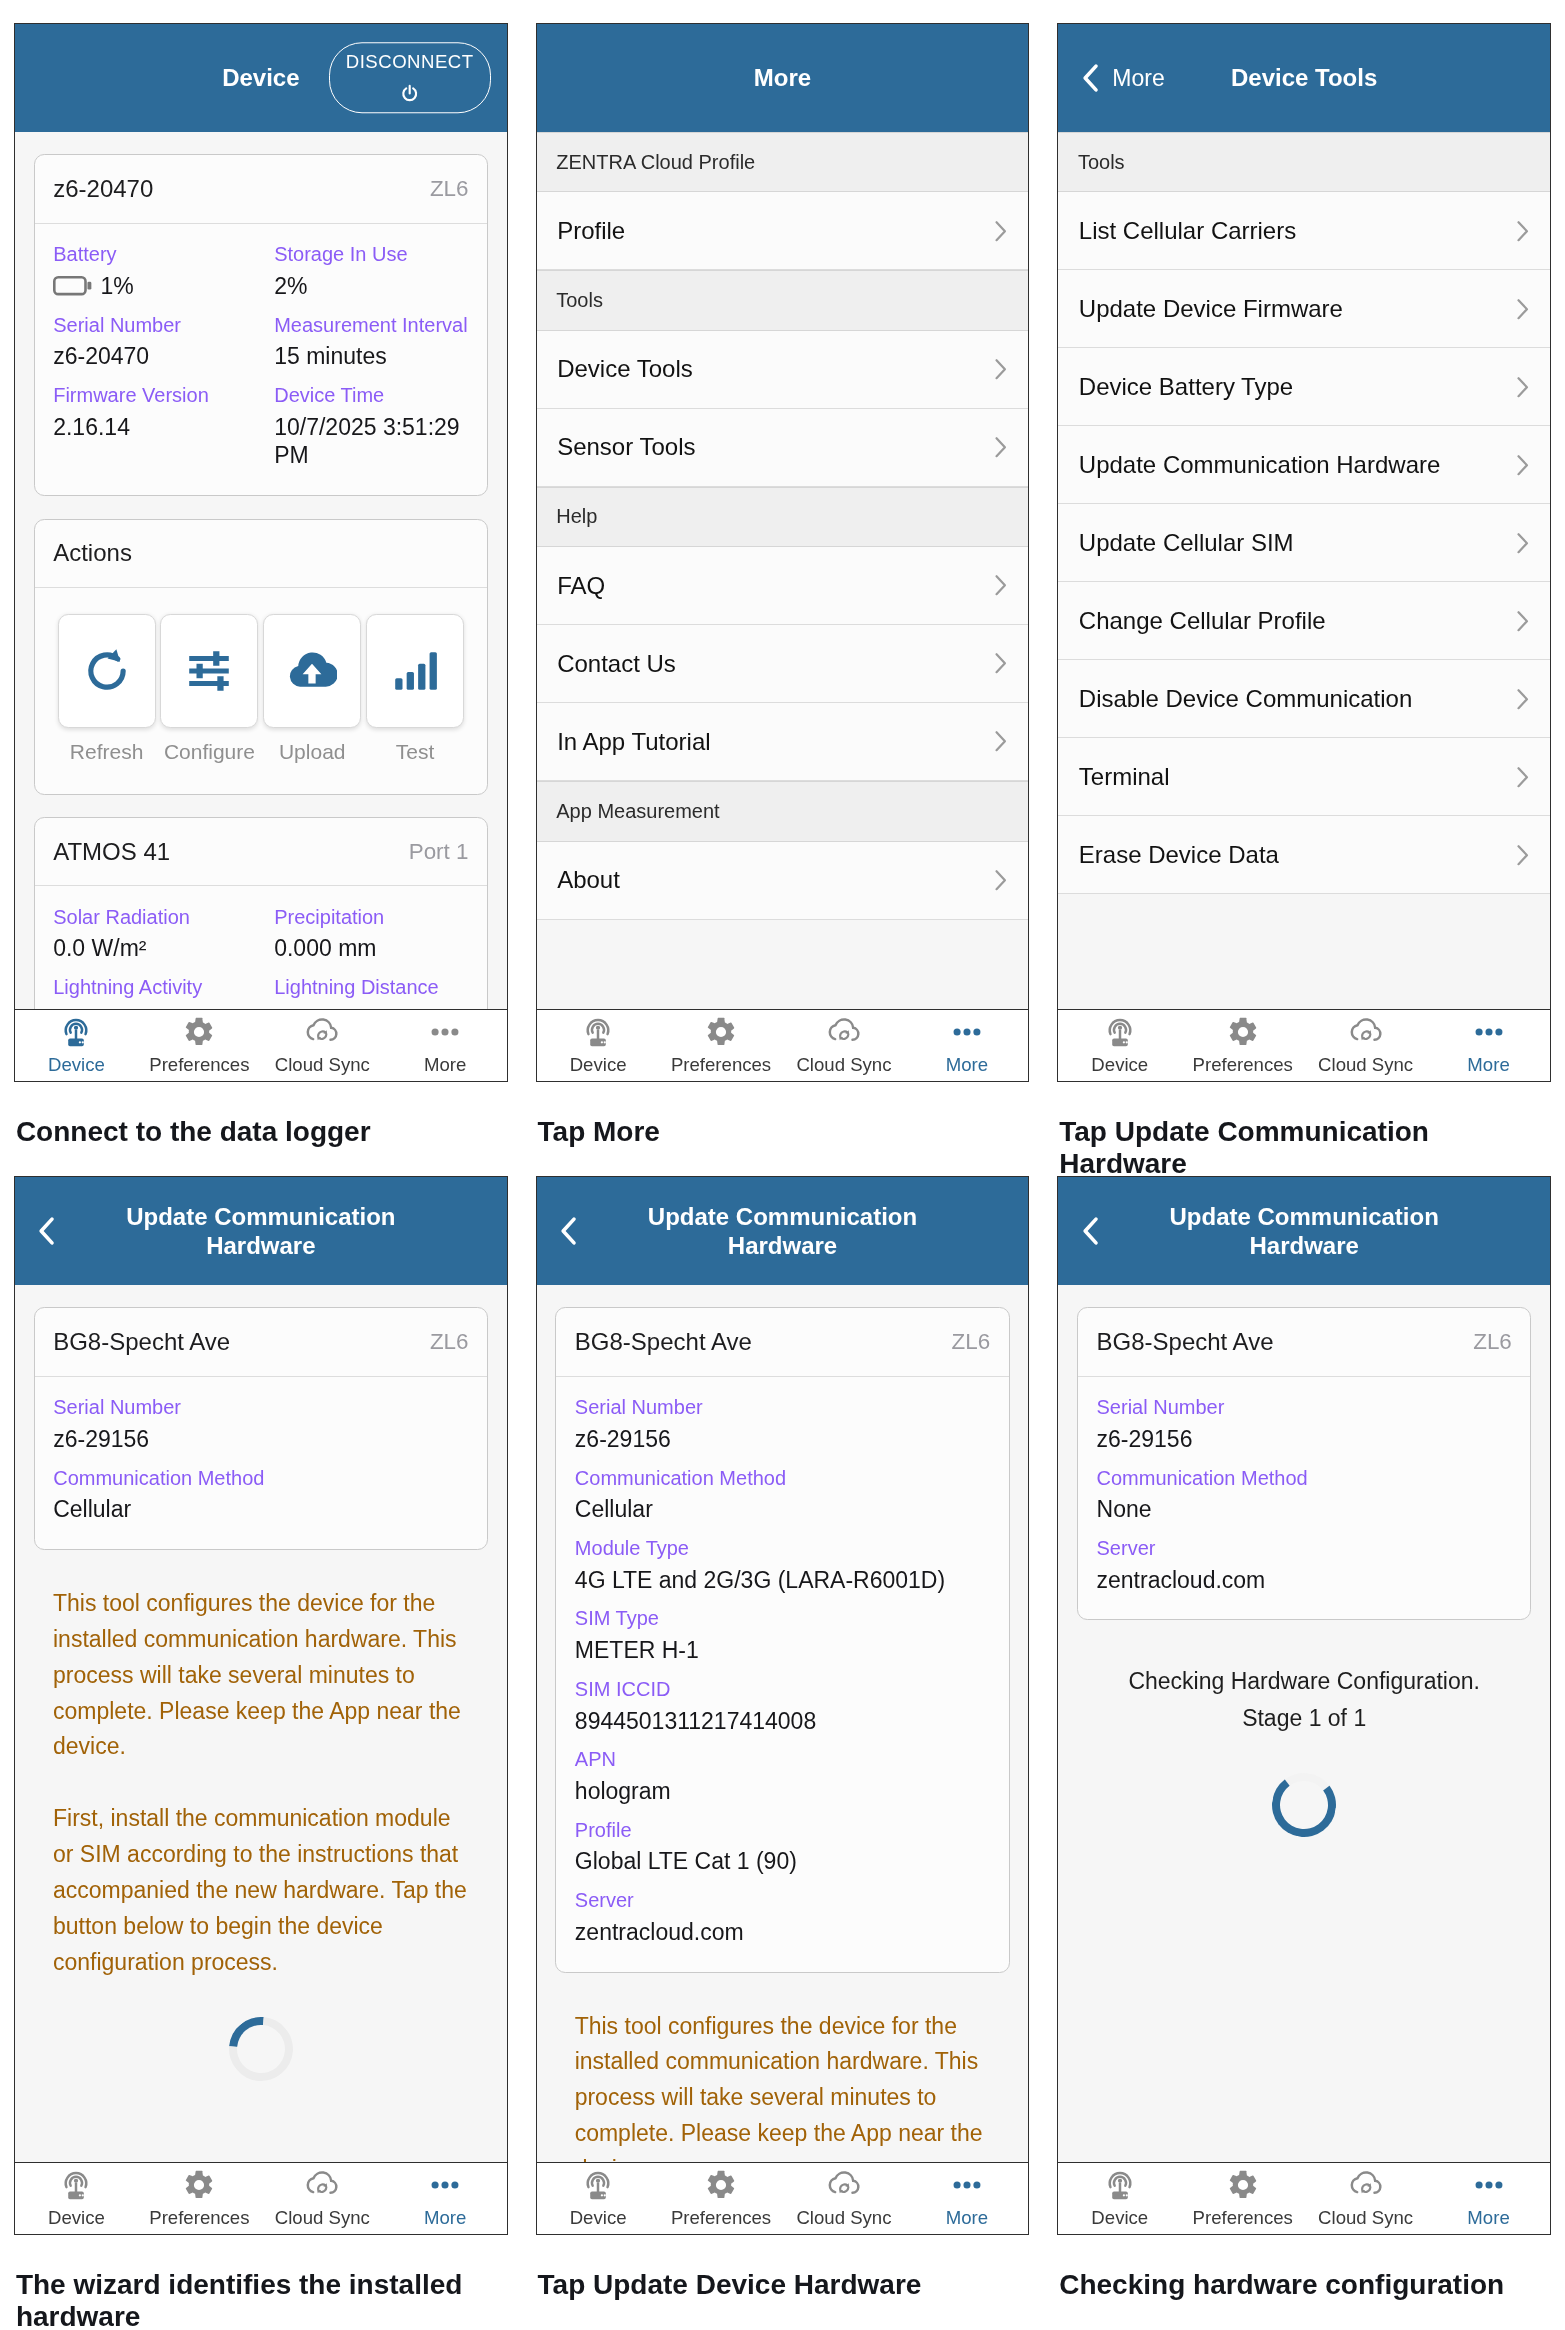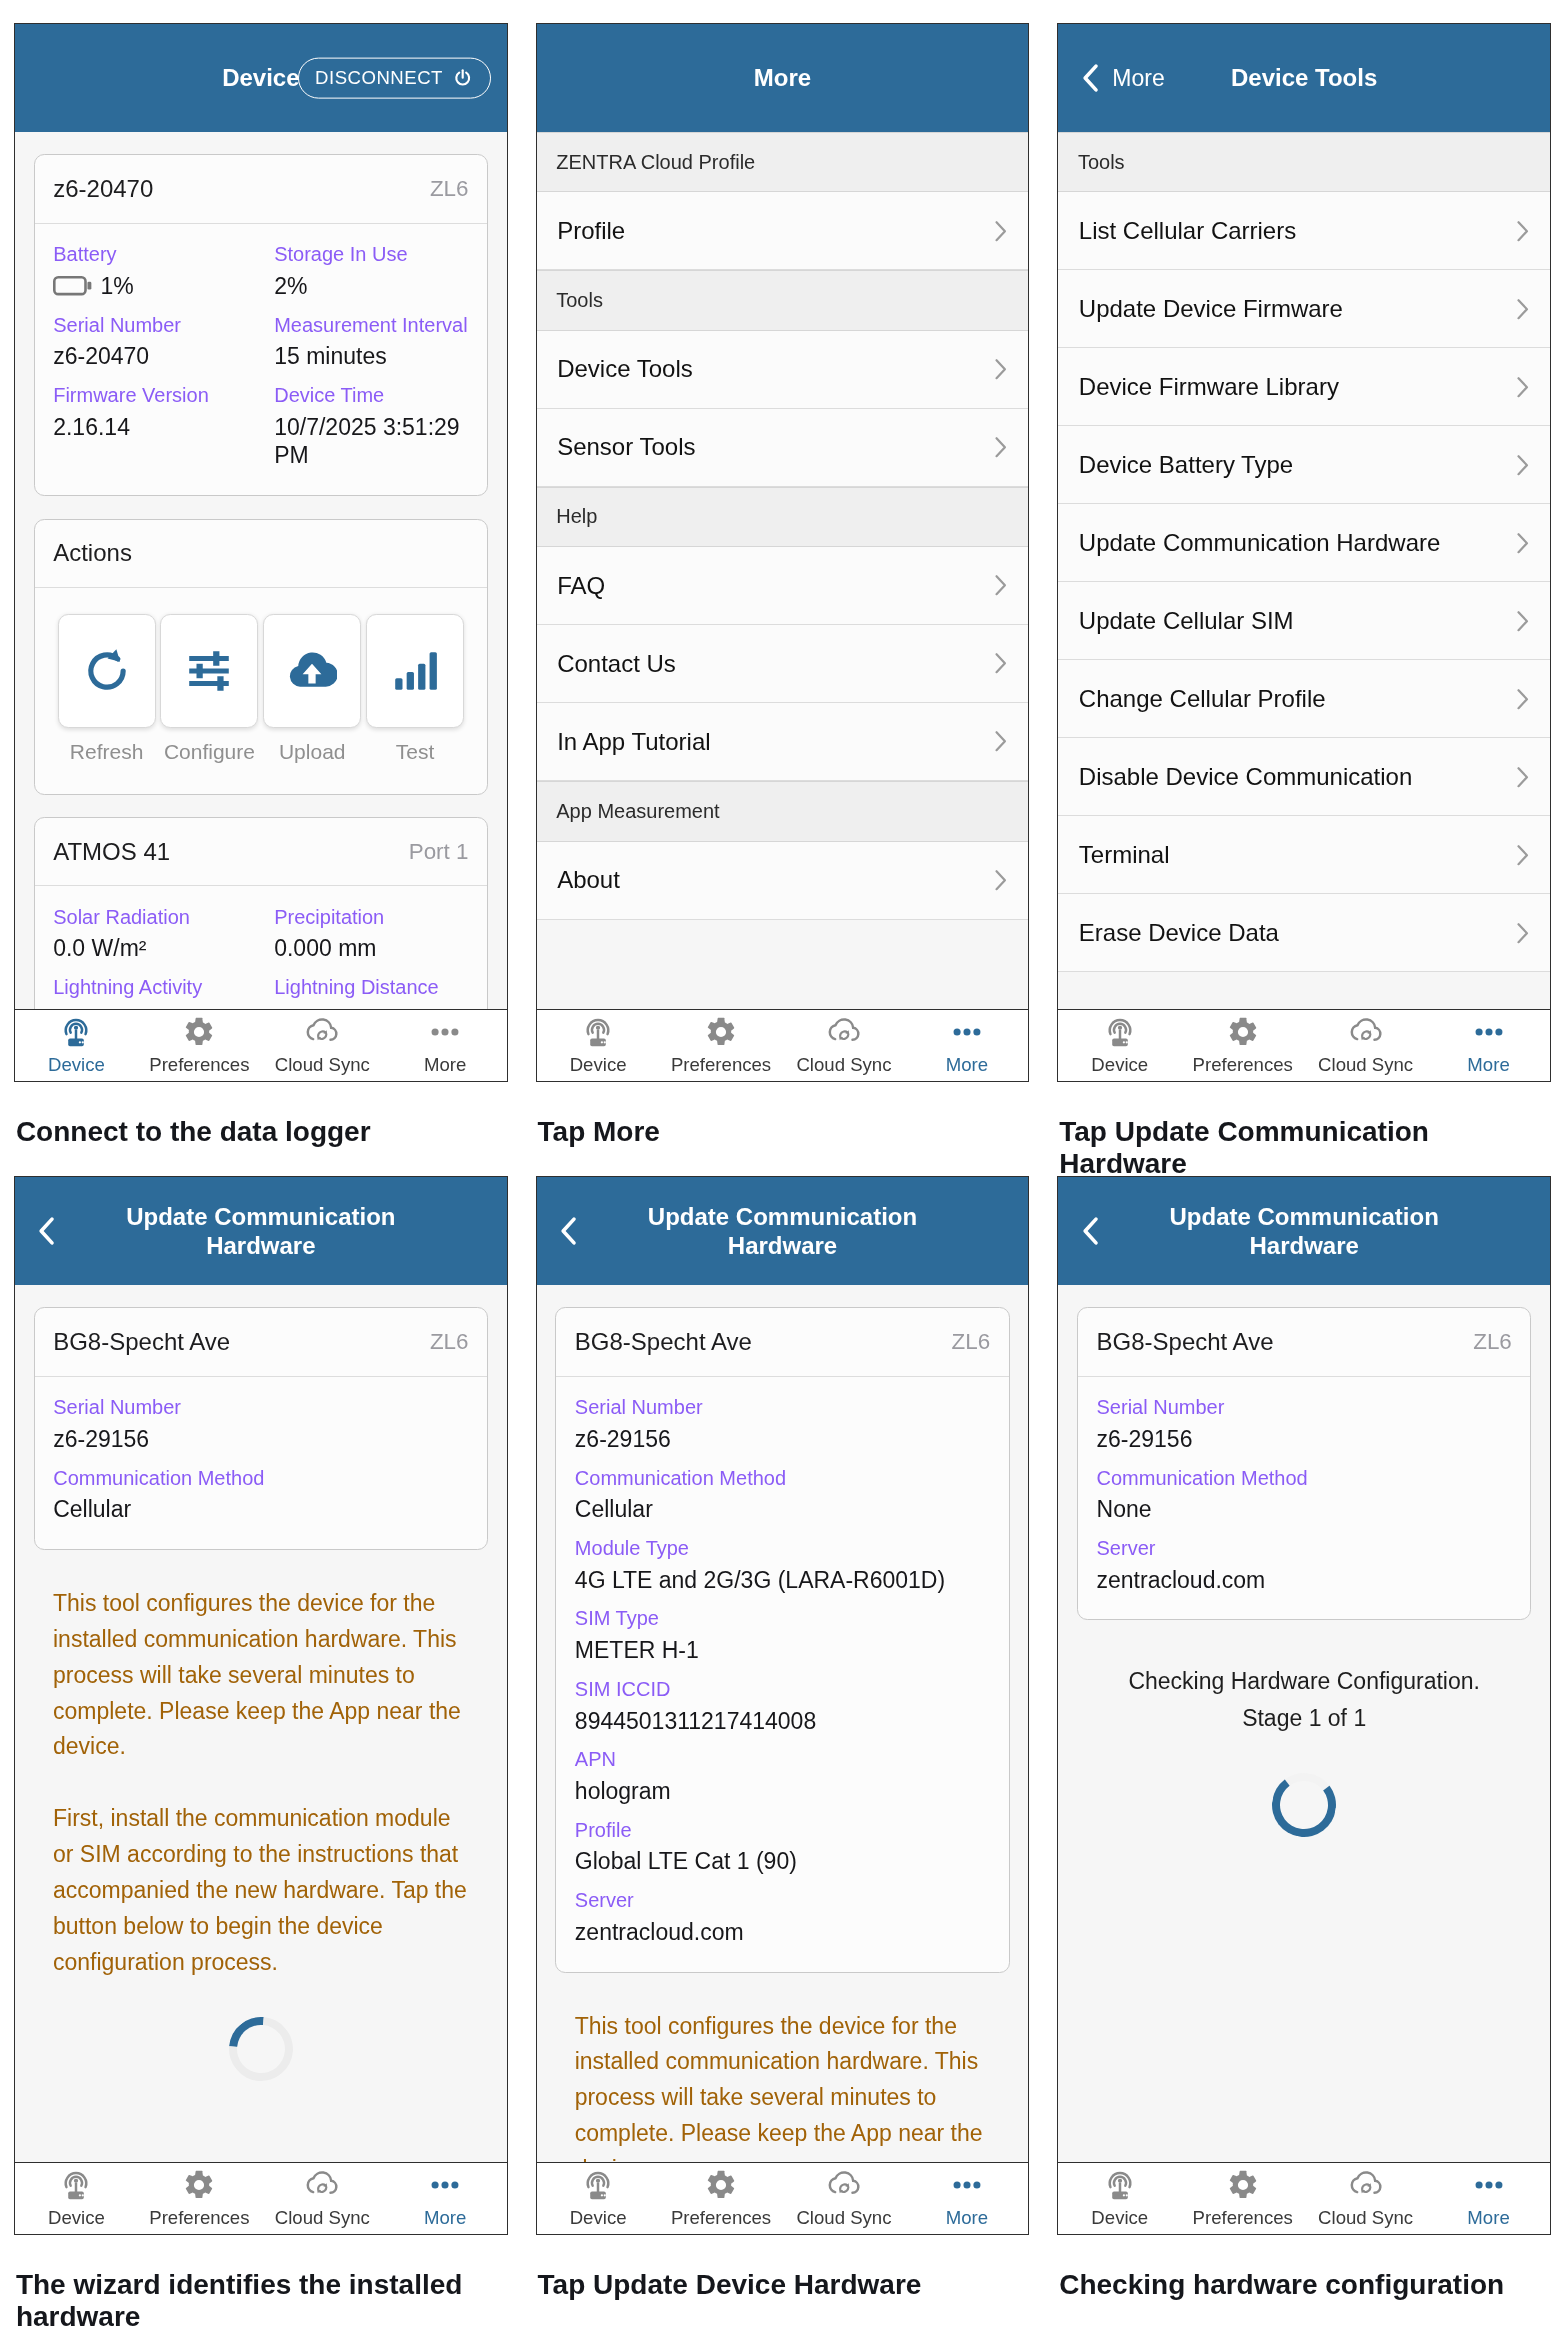--- a/index.html
+++ b/index.html
@@ -7,21 +7,21 @@
   body{width:1565px;}
   .grid{display:grid;grid-template-columns:repeat(3,1fr);}
   .cell{box-sizing:border-box;height:1153px;padding:23px 14px 0 14px;}
   .phone{box-sizing:border-box;height:1059px;border:1.4px solid #2f2f2f;background:#f6f6f6;display:flex;flex-direction:column;overflow:hidden;}
   
   .hdr{background:var(--accent);min-height:108px;flex-shrink:0;position:relative;display:flex;align-items:center;justify-content:center;padding:9.3px 79px;box-sizing:border-box;}
   .htitle{color:#fff;font-weight:bold;font-size:24px;line-height:1.22;text-align:center;}
   .backwrap{position:absolute;left:21.4px;top:50%;transform:translateY(-50%);display:flex;align-items:center;gap:13px;color:#fff;}
   .backwrap svg{width:19.6px;height:29px;color:#fff;}
   .backlbl{font-size:23px;color:#fff;}
-  .pill{position:absolute;right:16px;top:50%;transform:translateY(-50%);display:flex;align-items:center;gap:9.3px;border:1.9px solid #fff;border-radius:33px;padding:8.4px 16px;color:#fff;font-size:18.6px;letter-spacing:0.5px;}
+  .pill{position:absolute;right:16px;top:50%;transform:translateY(-50%);display:flex;align-items:center;gap:9.3px;border:1.9px solid #fff;border-radius:33px;padding:8.4px 16px;color:#fff;font-size:18.6px;letter-spacing:0.5px;flex-direction:column;}
   .pill svg{width:21.4px;height:21.4px;color:#fff;}
   
   .content{flex:1 1 auto;overflow:hidden;background:#f6f6f6;}
   .card{margin:22.4px 18.6px 0;background:#fcfcfc;border:0.9px solid #c9c9c9;border-radius:10.3px;overflow:hidden;}
   .chead{display:flex;justify-content:space-between;align-items:center;padding:19.6px 18.6px;border-bottom:0.9px solid #dddddd;}
   .ct{font-size:24px;color:#1d1d1f;}
   .cb{font-size:22.4px;color:#9a9aa0;}
   .cbody{padding:6.5px 18.6px 25px;}
   .grid2{display:grid;grid-template-columns:1.08fr 1fr;column-gap:11.2px;}
   .f{margin-top:12px;}
@@ -370,26 +370,20 @@
               <use href="#i-chev"></use>
             </svg>
           </div>
         <div class="row">
             <span class="rt">Update Device Firmware</span>
             <svg viewBox="0 0 30 48" width="14" height="22.4">
               <use href="#i-chev"></use>
             </svg>
           </div>
         <div class="row">
-            <span class="rt">Device Firmware Library</span>
-            <svg viewBox="0 0 30 48" width="14" height="22.4">
-              <use href="#i-chev"></use>
-            </svg>
-          </div>
-        <div class="row">
             <span class="rt">Device Battery Type</span>
             <svg viewBox="0 0 30 48" width="14" height="22.4">
               <use href="#i-chev"></use>
             </svg>
           </div>
         <div class="row">
             <span class="rt">Update Communication Hardware</span>
             <svg viewBox="0 0 30 48" width="14" height="22.4">
               <use href="#i-chev"></use>
             </svg>

